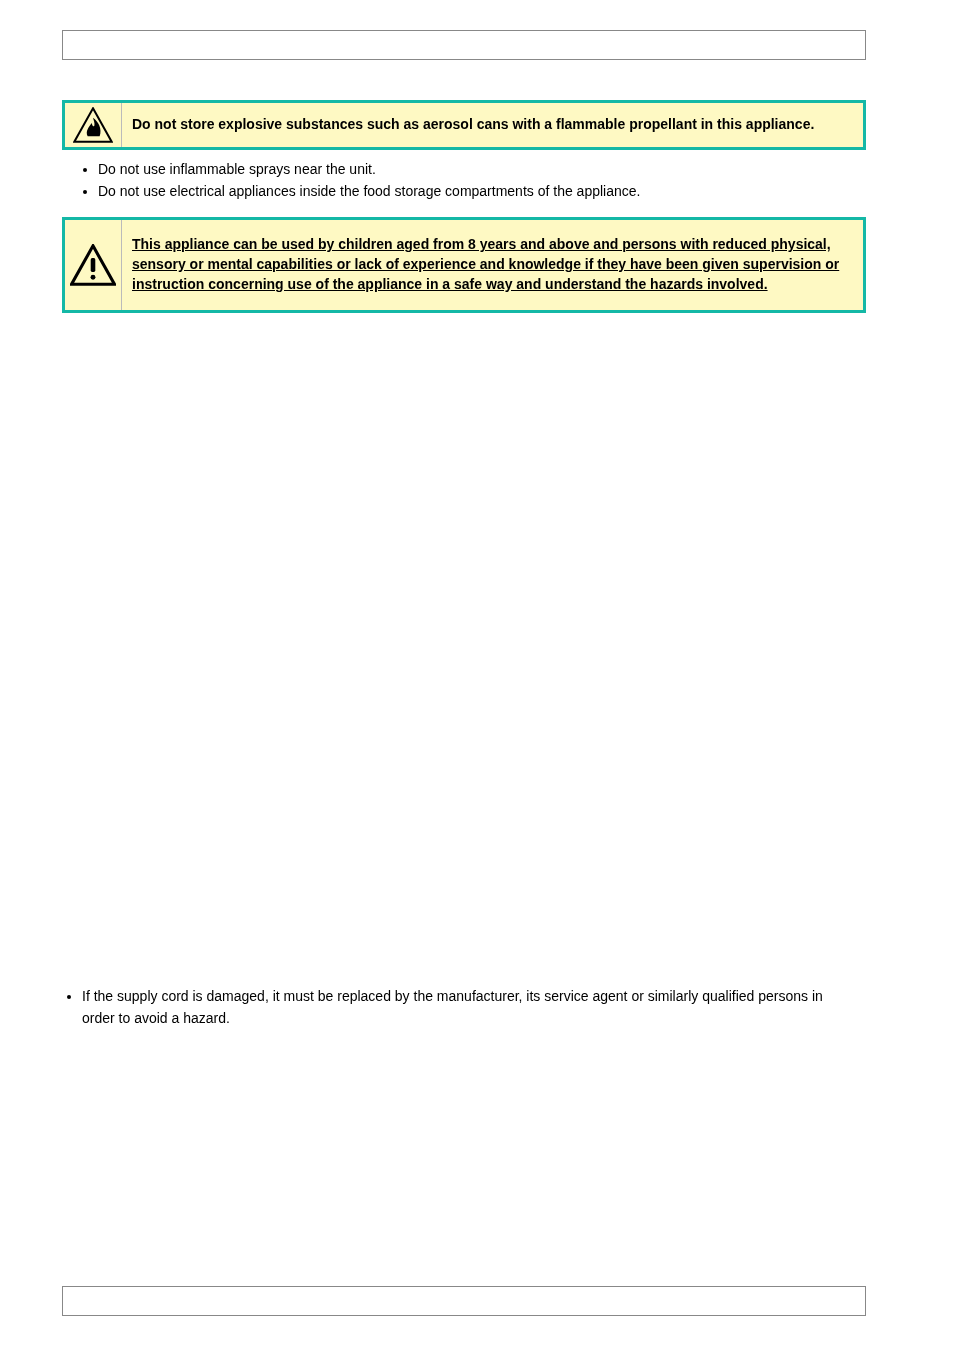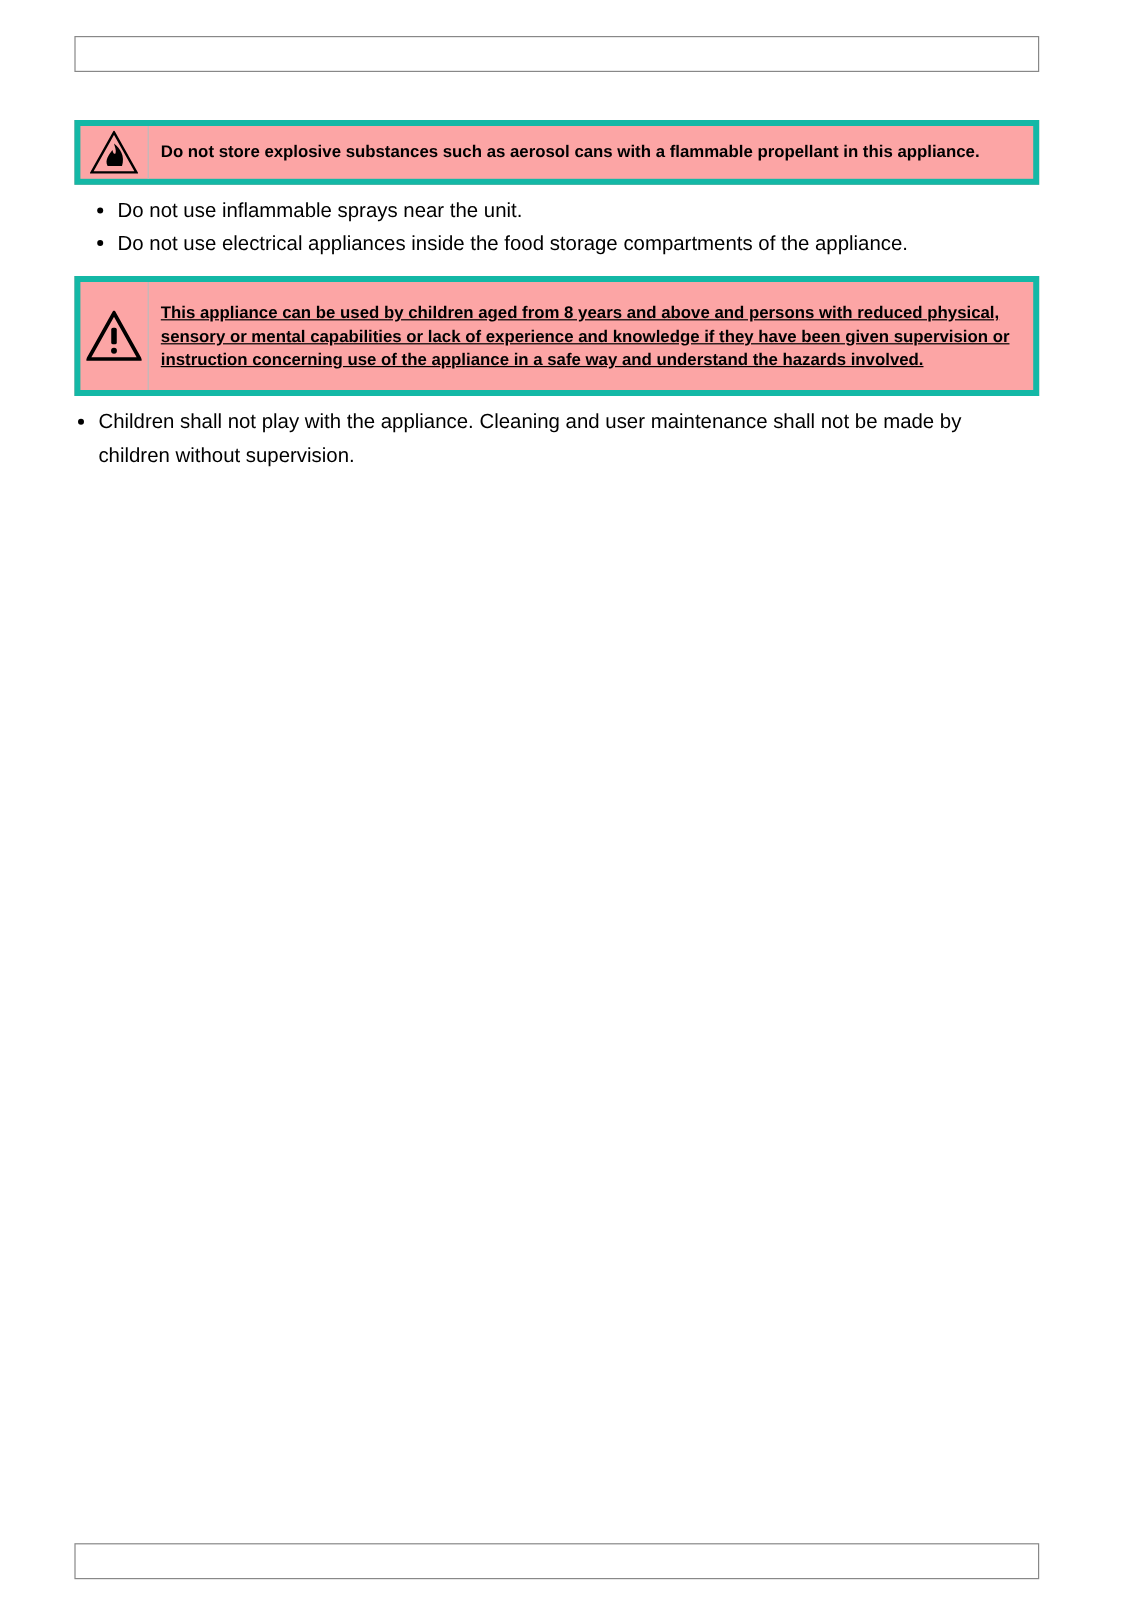--- a/index.html
+++ b/index.html
@@ -37,24 +37,24 @@
   }
   .content {
     position: absolute;
     left: 62px;
     top: 100px;
     width: 804px;
   }
   .callout {
     display: flex;
     align-items: stretch;
-    border: 5px solid #14b8a6;
+    border: 3px solid #14b8a6;
     box-sizing: border-box;
     margin: 0 0 8px 0;
-    background: #fca5a5;
+    background: #fef9c3;
   }
   .callout .icon-cell {
     width: 56px;
     border-right: 1px solid #bbb;
     display: flex;
     align-items: center;
     justify-content: center;
     flex: 0 0 56px;
     padding: 4px 0;
   }
@@ -71,21 +71,21 @@
     min-height: 78px;
   }
   .callout.large .text-cell {
     min-height: 78px;
     text-decoration: underline;
   }
   ul.bullets {
     margin: 4px 13px 14px 36px;
     padding: 0;
     list-style: disc;
-    font-size: 17px;
+    font-size: 14px;
     line-height: 1.6;
   }
   ul.bullets li {
     margin: 0;
     padding: 0;
   }
   .icon-svg {
     width: 40px;
     height: 36px;
     display: block;
@@ -122,23 +122,23 @@
       <div class="icon-cell">
         <svg class="icon-svg large" viewBox="0 0 60 54">
           <polygon points="30,2 58,52 2,52" fill="none" stroke="#000" stroke-width="4"></polygon>
           <rect x="27" y="18" width="6" height="18" rx="2" fill="#000"></rect>
           <circle cx="30" cy="43" r="3.2" fill="#000"></circle>
         </svg>
       </div>
       <div class="text-cell">This appliance can be used by children aged from 8 years and above and persons with reduced physical, sensory or mental capabilities or lack of experience and knowledge if they have been given supervision or instruction concerning use of the appliance in a safe way and understand the hazards involved.</div>
     </div>
 
-    <ul class="bullets" style="margin-left:20px;">
-      <li>Children shall not play with the appliance. Cleaning and user maintenance shall not be made by children without supervision.</li>
-    </ul>
 
     <div style="height:660px;"></div>
 
+    <ul class="bullets" style="margin-left:20px;">
+      <li>If the supply cord is damaged, it must be replaced by the manufacturer, its service agent or similarly qualified persons in order to avoid a hazard.</li>
+    </ul>
 
   </div>
 
   <div class="bottom-rule"></div>
 </div>
 
 </body></html>

